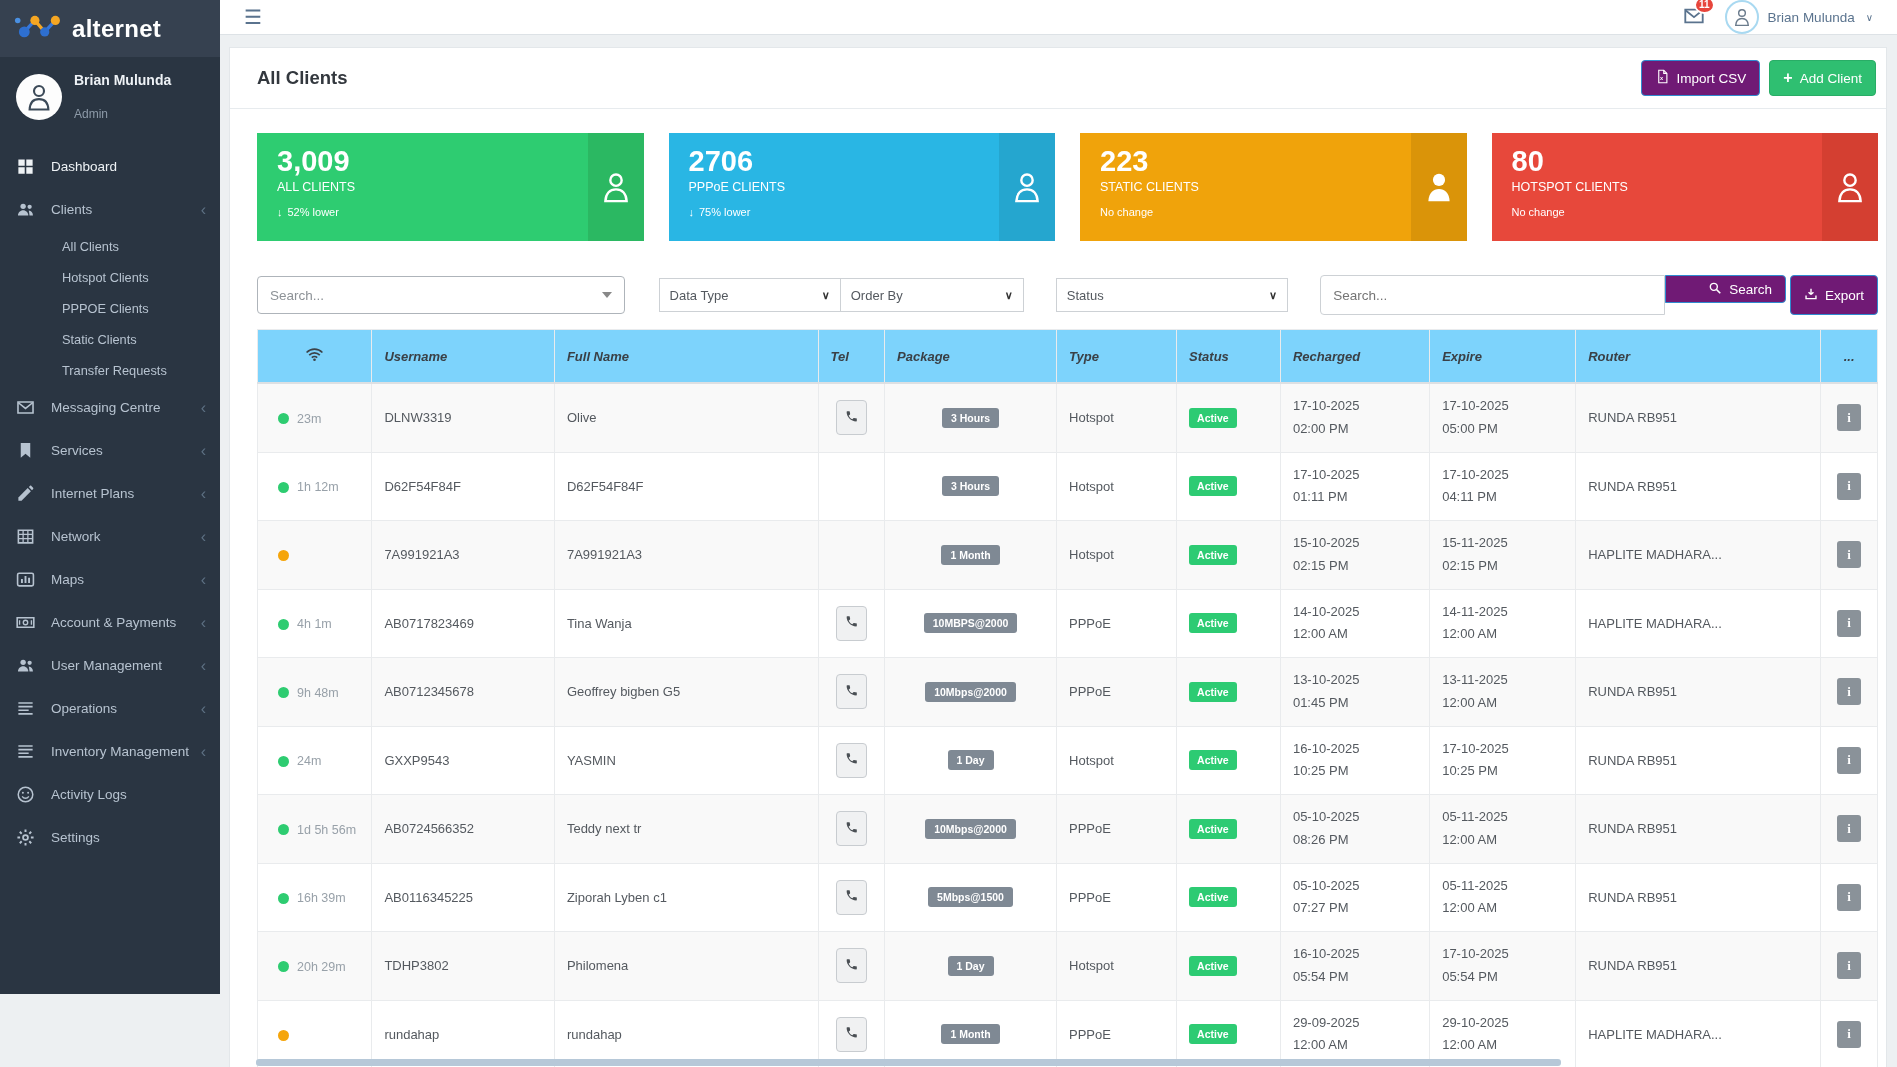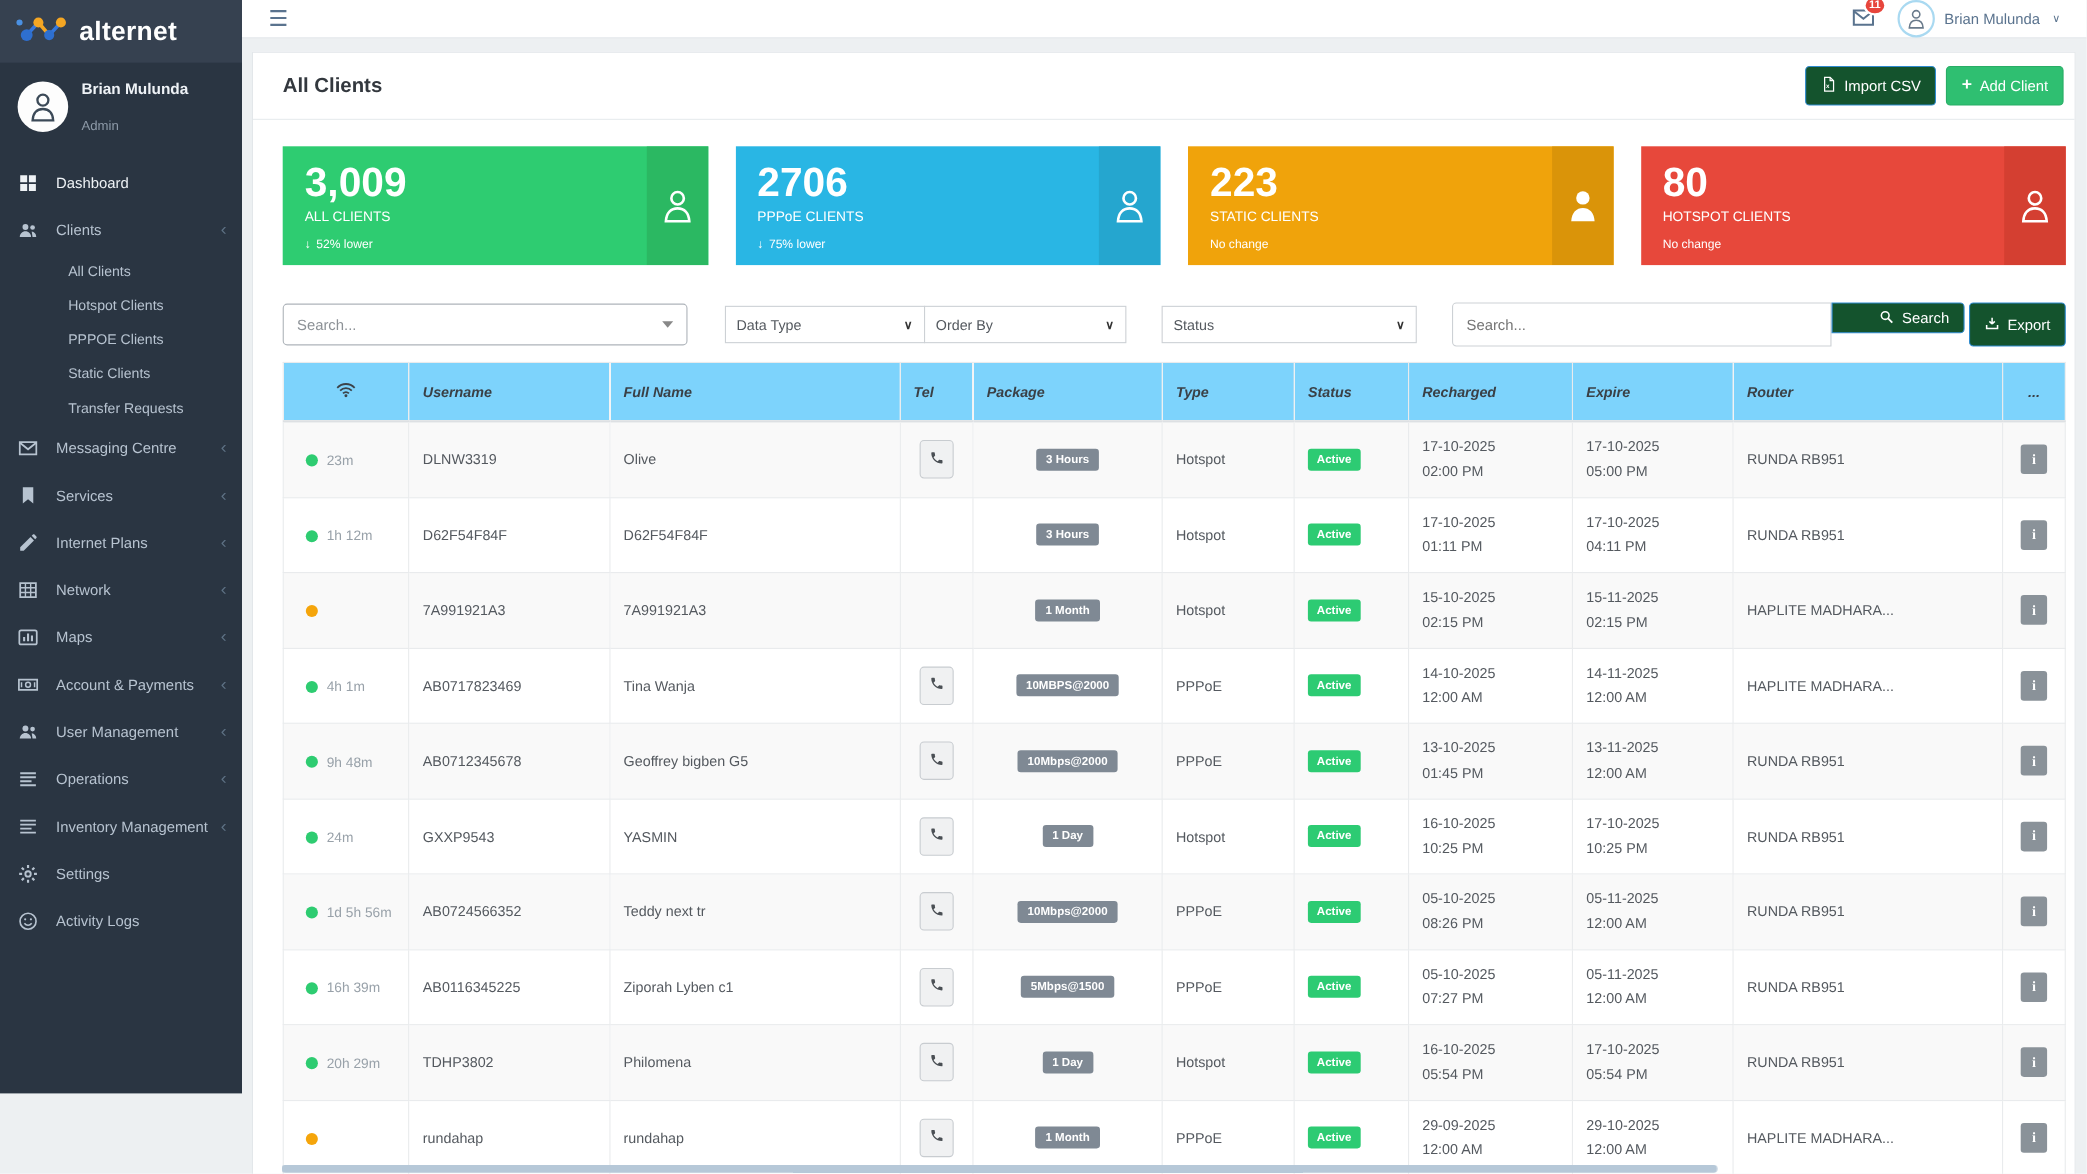--- a/index.html
+++ b/index.html
@@ -33,29 +33,29 @@
   .tavatar { width:34px; height:34px; border-radius:50%; border:2px solid #a9d9f1; background:#fff; display:flex; align-items:center; justify-content:center; }
   .uname { color:#5a738e; font-size:13.5px; }
   .caret { color:#5a738e; font-size:10px; margin-left:2px; }
 
   .content { padding:12px 10px 0 9px; }
   .panel { background:#fff; border:1px solid #e3e7ea; min-height:1200px; }
   .panel-head { display:flex; align-items:center; padding:12px 10px 12px 27px; border-bottom:1px solid #e7ebee; }
   .page-title { font-size:18.5px; font-weight:bold; color:#33383e; }
   .head-buttons { margin-left:auto; display:flex; gap:9px; }
   .btn { border-radius:4px; font-size:13.5px; padding:0 13px; height:36px; color:#fff; display:inline-flex; align-items:center; gap:7px; border:1px solid transparent; cursor:pointer; font-family:inherit; }
-  .btn-blue { background:#14532d; border-color:#2f8bd0; }
+  .btn-blue { background:#701a75; border-color:#2f8bd0; }
   .btn-green { background:#2fbf71; border-color:#29ad66; }
   .panel-body { padding:24px 8px 0 27px; }
 
   
   .cards { display:flex; gap:25px; }
   .card { flex:1; height:108px; display:flex; color:#fff; overflow:hidden; }
   .card-left { flex:1; padding:12px 0 0 20px; }
-  .card-num { font-size:37px; font-weight:bold; line-height:1.15; }
+  .card-num { font-size:29px; font-weight:bold; line-height:1.15; }
   .card-label { font-size:12.5px; margin-top:2px; }
   .card-foot { font-size:11px; margin-top:12px; display:flex; align-items:center; gap:5px; }
   .card-foot .darr { font-weight:bold; font-size:11px; }
   .card-icon { width:56px; display:flex; align-items:center; justify-content:center; }
 
   
   .filters { display:flex; align-items:center; margin-top:34px; }
   .sel2 { width:380px; height:38px; border:1px solid #aeb4ba; border-radius:4px; background:#fff; display:flex; align-items:center; padding:0 12px; color:#8d9297; font-size:13.5px; cursor:pointer; }
   .tri { margin-left:auto; width:0; height:0; border-left:5px solid transparent; border-right:5px solid transparent; border-top:6px solid #888; }
   .fsel { height:34px; border:1px solid #cdd1d5; background:#fff; color:#54595f; font-size:13px; display:flex; align-items:center; padding:0 10px; cursor:pointer; }
@@ -237,36 +237,36 @@
             <svg width="19" height="19" viewBox="0 0 24 24" fill="currentColor" style="color:currentColor">
               <path d="M3 5h18M3 9.6h18M3 14.2h13M3 18.8h18" fill="none" stroke="currentColor" stroke-width="2.1"></path>
             </svg>
           </span>
           <span>Inventory Management</span>
           <span class="chev">‹</span>
         </div>
         <div class="mitem">
           <span class="mi">
             <svg width="19" height="19" viewBox="0 0 24 24" fill="currentColor" style="color:currentColor">
-              <circle cx="12" cy="12" r="3.1" fill="none" stroke="currentColor" stroke-width="2.2"></circle>
-              <path d="M12 1.8v3.4M12 18.8v3.4M1.8 12h3.4M18.8 12h3.4M4.8 4.8l2.4 2.4M16.8 16.8l2.4 2.4M19.2 4.8l-2.4 2.4M7.2 16.8l-2.4 2.4" stroke="currentColor" stroke-width="2.5"></path>
-            </svg>
-          </span>
-          <span>Settings</span>
-        </div>
-        <div class="mitem">
-          <span class="mi">
-            <svg width="19" height="19" viewBox="0 0 24 24" fill="currentColor" style="color:currentColor">
               <circle cx="12" cy="12" r="9.2" fill="none" stroke="currentColor" stroke-width="1.9"></circle>
               <circle cx="8.7" cy="9.8" r="1.25"></circle>
               <circle cx="15.3" cy="9.8" r="1.25"></circle>
               <path d="M7.8 14.3c1.1 1.6 2.5 2.4 4.2 2.4s3.1-.8 4.2-2.4" fill="none" stroke="currentColor" stroke-width="1.7"></path>
             </svg>
           </span>
           <span>Activity Logs</span>
+        </div>
+        <div class="mitem">
+          <span class="mi">
+            <svg width="19" height="19" viewBox="0 0 24 24" fill="currentColor" style="color:currentColor">
+              <circle cx="12" cy="12" r="3.1" fill="none" stroke="currentColor" stroke-width="2.2"></circle>
+              <path d="M12 1.8v3.4M12 18.8v3.4M1.8 12h3.4M18.8 12h3.4M4.8 4.8l2.4 2.4M16.8 16.8l2.4 2.4M19.2 4.8l-2.4 2.4M7.2 16.8l-2.4 2.4" stroke="currentColor" stroke-width="2.5"></path>
+            </svg>
+          </span>
+          <span>Settings</span>
         </div>
       </nav>
   </aside>
 
   <div class="main">
 
     <header class="topbar">
       <span class="hamb">☰</span>
       <div class="top-right">
         <span class="envwrap">

